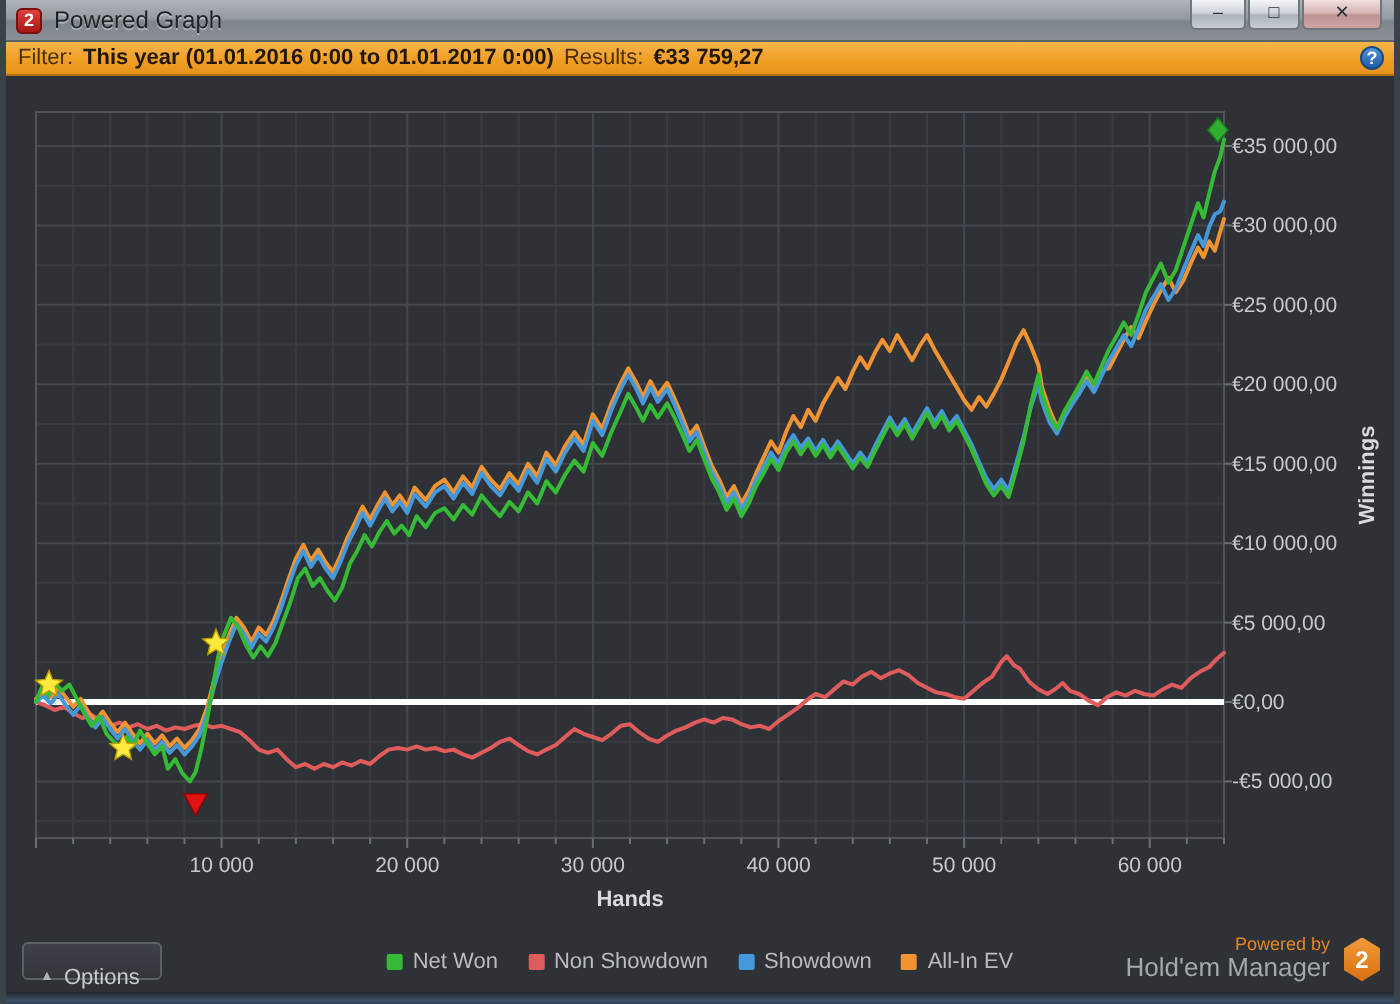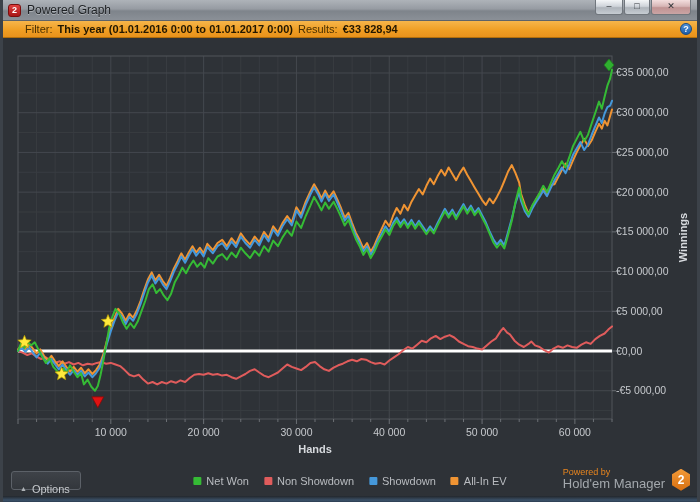--- a/index.html
+++ b/index.html
@@ -30,21 +30,21 @@
     background:linear-gradient(#f4f6f8,#cfd4da 45%,#aeb4bb 55%,#c6ccd2);
     color:#2c3136; font-size:9px; line-height:13px; text-align:center;
     border-radius:0 0 3px 3px; margin-left:1px;
   }
   .win-btn.min{ width:28px;} .win-btn.max{ width:26px;} .win-btn.close{ width:40px; background:linear-gradient(#f3dede,#d7b6b6 45%,#c09393 55%,#caa4a4);}
   
   .filterbar{
     height:17px; display:flex; align-items:center;
     background:linear-gradient(#f6b54b,#ef9d22 60%,#e8921c);
     border-bottom:1px solid #b26f0c;
-    padding:0 22px; position:relative; font-size:11px; color:#4a3000;
+    padding:0 6px; position:relative; font-size:11px; color:#4a3000;
   }
   .filterbar b{ color:#221700; }
   .filterbar .sep{ width:5px; display:inline-block; }
   .help-icon{
     position:absolute; right:5px; top:2px;
     width:12px; height:12px; border-radius:50%;
     background:linear-gradient(#4f93d8,#1f5ea8); border:1px solid #164a85;
     color:#fff; font-size:9px; font-weight:bold; line-height:11px; text-align:center;
   }
   
@@ -65,21 +65,21 @@
   .options-btn .caret{ font-size:7px; color:#aeb2b6; }
   .legend{
     position:absolute; left:50%; transform:translateX(-50%);
     display:flex; align-items:center; gap:15px;
   }
   .legend-item{ display:flex; align-items:center; gap:5px; font-size:11px; color:#b9bcc0; white-space:nowrap; }
   .legend-swatch{ width:8px; height:8px; border-radius:1px; }
   .branding{
     position:absolute; right:6px; top:2px; display:flex; align-items:center; gap:6px;
   }
-  .branding-text{ text-align:left; line-height:1.15; }
+  .branding-text{ text-align:right; line-height:1.15; }
   .powered-by{ font-size:9px; color:#e8851e; }
   .brand-name{ font-size:13px; color:#a3a8ad; }
   .badge-hex{
     width:20px; height:22px;
     clip-path:polygon(50% 0,95% 25%,95% 75%,50% 100%,5% 75%,5% 25%);
     background:linear-gradient(#f29a38,#d86f10);
     color:#fff; font-size:12px; font-weight:bold; text-align:center; line-height:22px;
   }
   .frame-bottom{ height:6px; background:linear-gradient(#23272c,#3b5168 70%,#2c3e52); }
 </style>
@@ -98,21 +98,21 @@
     </div>
   </div>
 
   <div class="filterbar">
     <span>Filter:</span>
       <span class="sep"></span>
     <b>This year (01.01.2016 0:00 to 01.01.2017 0:00)</b>
       <span class="sep"></span>
     <span>Results:</span>
       <span class="sep"></span>
-    <b>€33 828,94</b>
+    <b>€33 759,27</b>
     <div class="help-icon">?</div>
   </div>
 
   <div class="content">
     <svg id="chart" width="694" height="427" viewBox="0 0 694 427">
         <line x1="33.5625" y1="18" x2="33.5625" y2="381" stroke="#383c41" stroke-width="1"></line>
         <line x1="52.125" y1="18" x2="52.125" y2="381" stroke="#383c41" stroke-width="1"></line>
         <line x1="70.6875" y1="18" x2="70.6875" y2="381" stroke="#383c41" stroke-width="1"></line>
         <line x1="89.25" y1="18" x2="89.25" y2="381" stroke="#383c41" stroke-width="1"></line>
         <line x1="126.375" y1="18" x2="126.375" y2="381" stroke="#383c41" stroke-width="1"></line>

